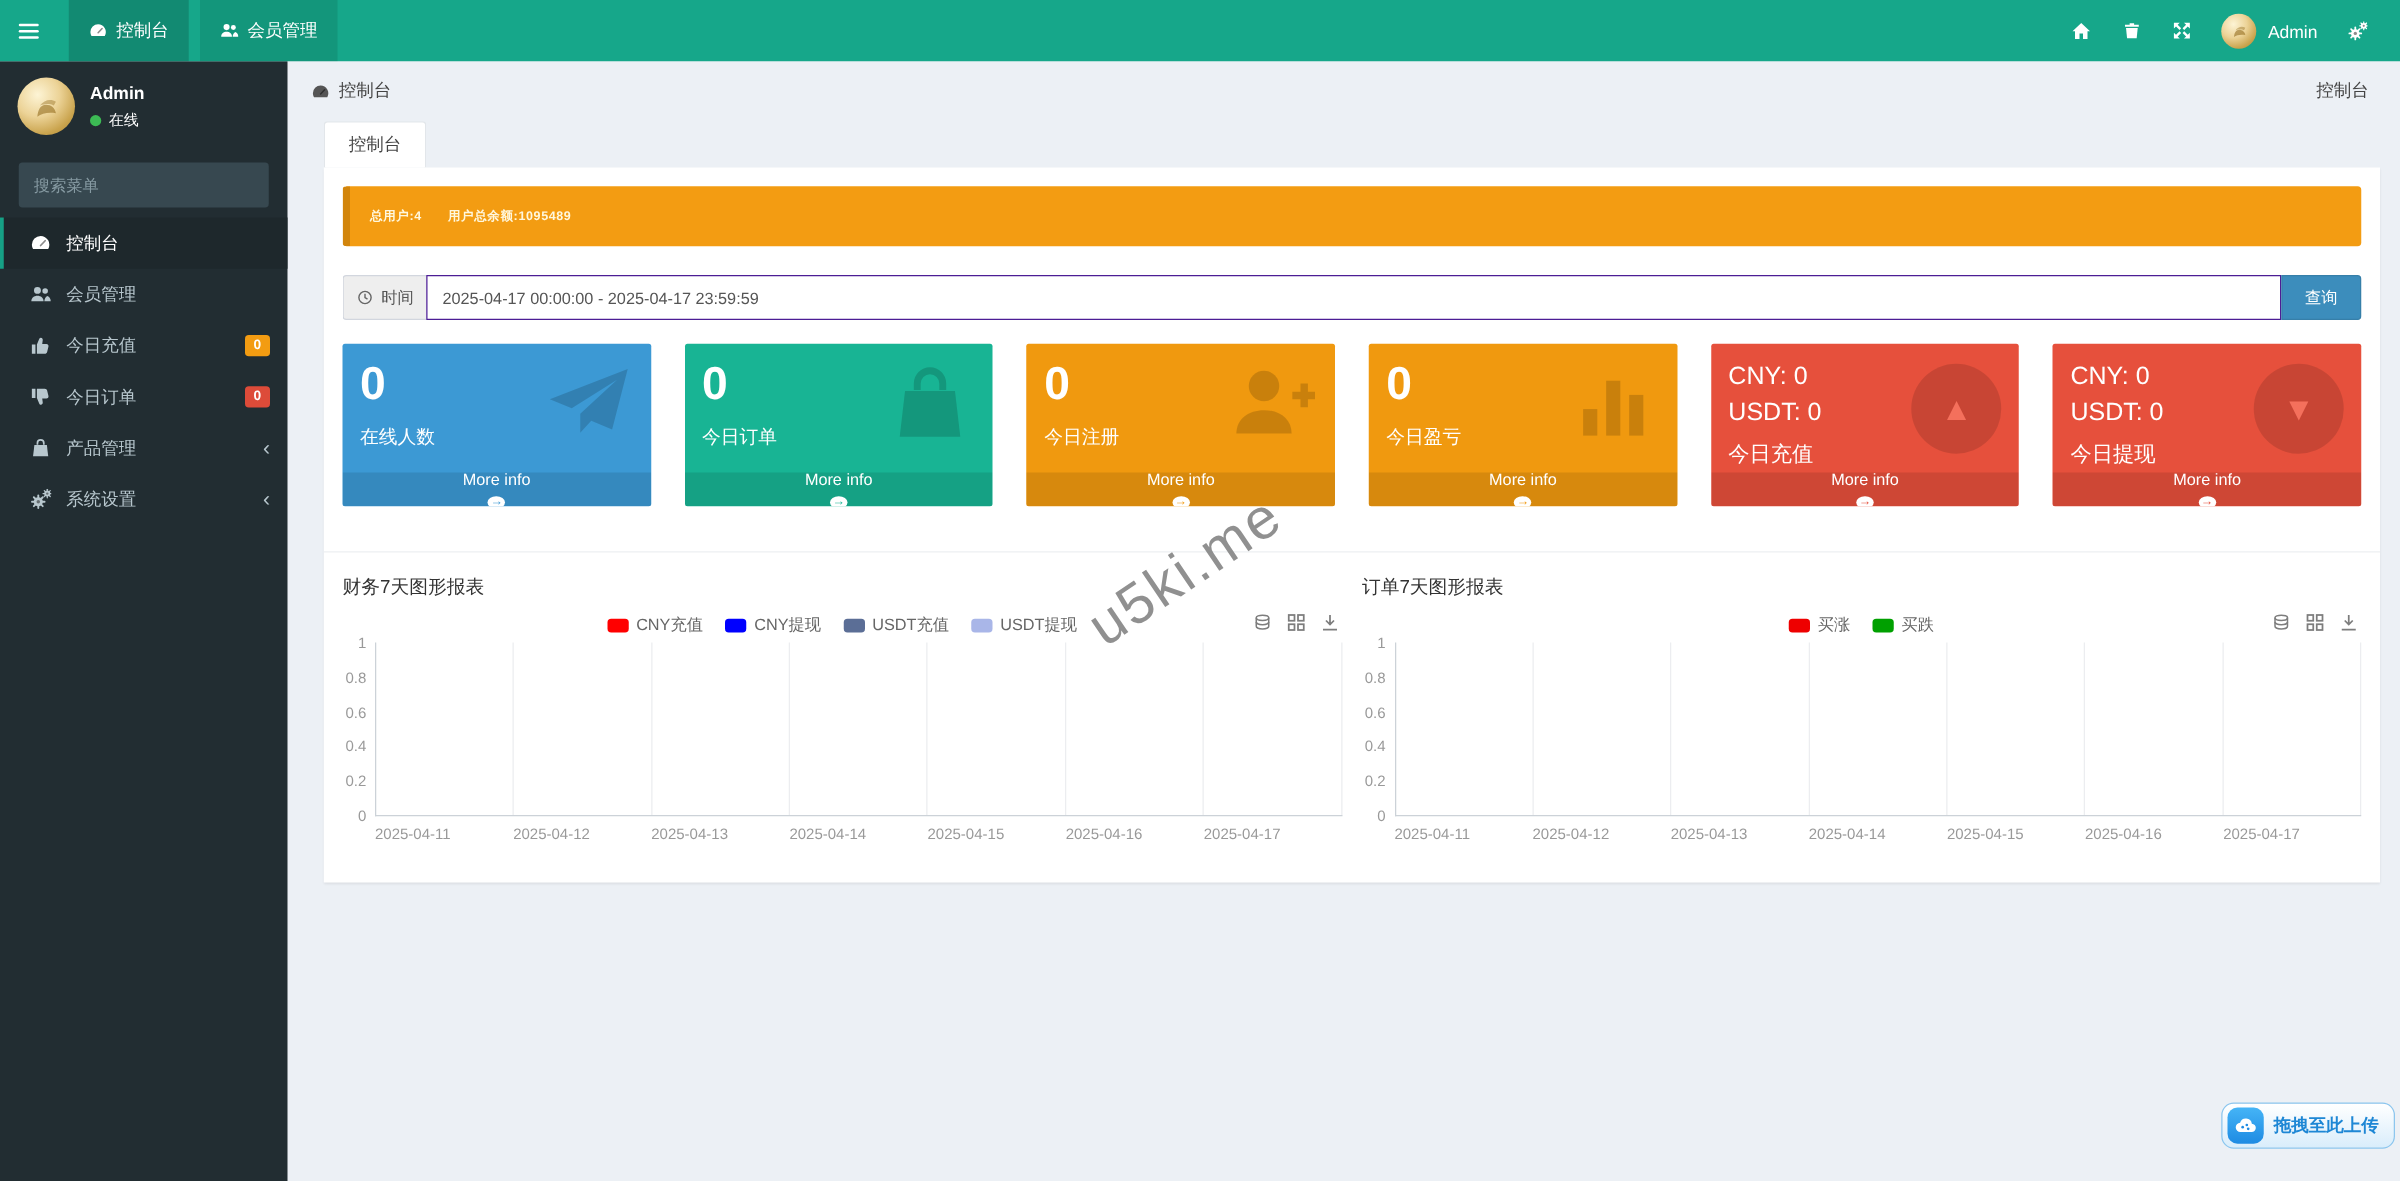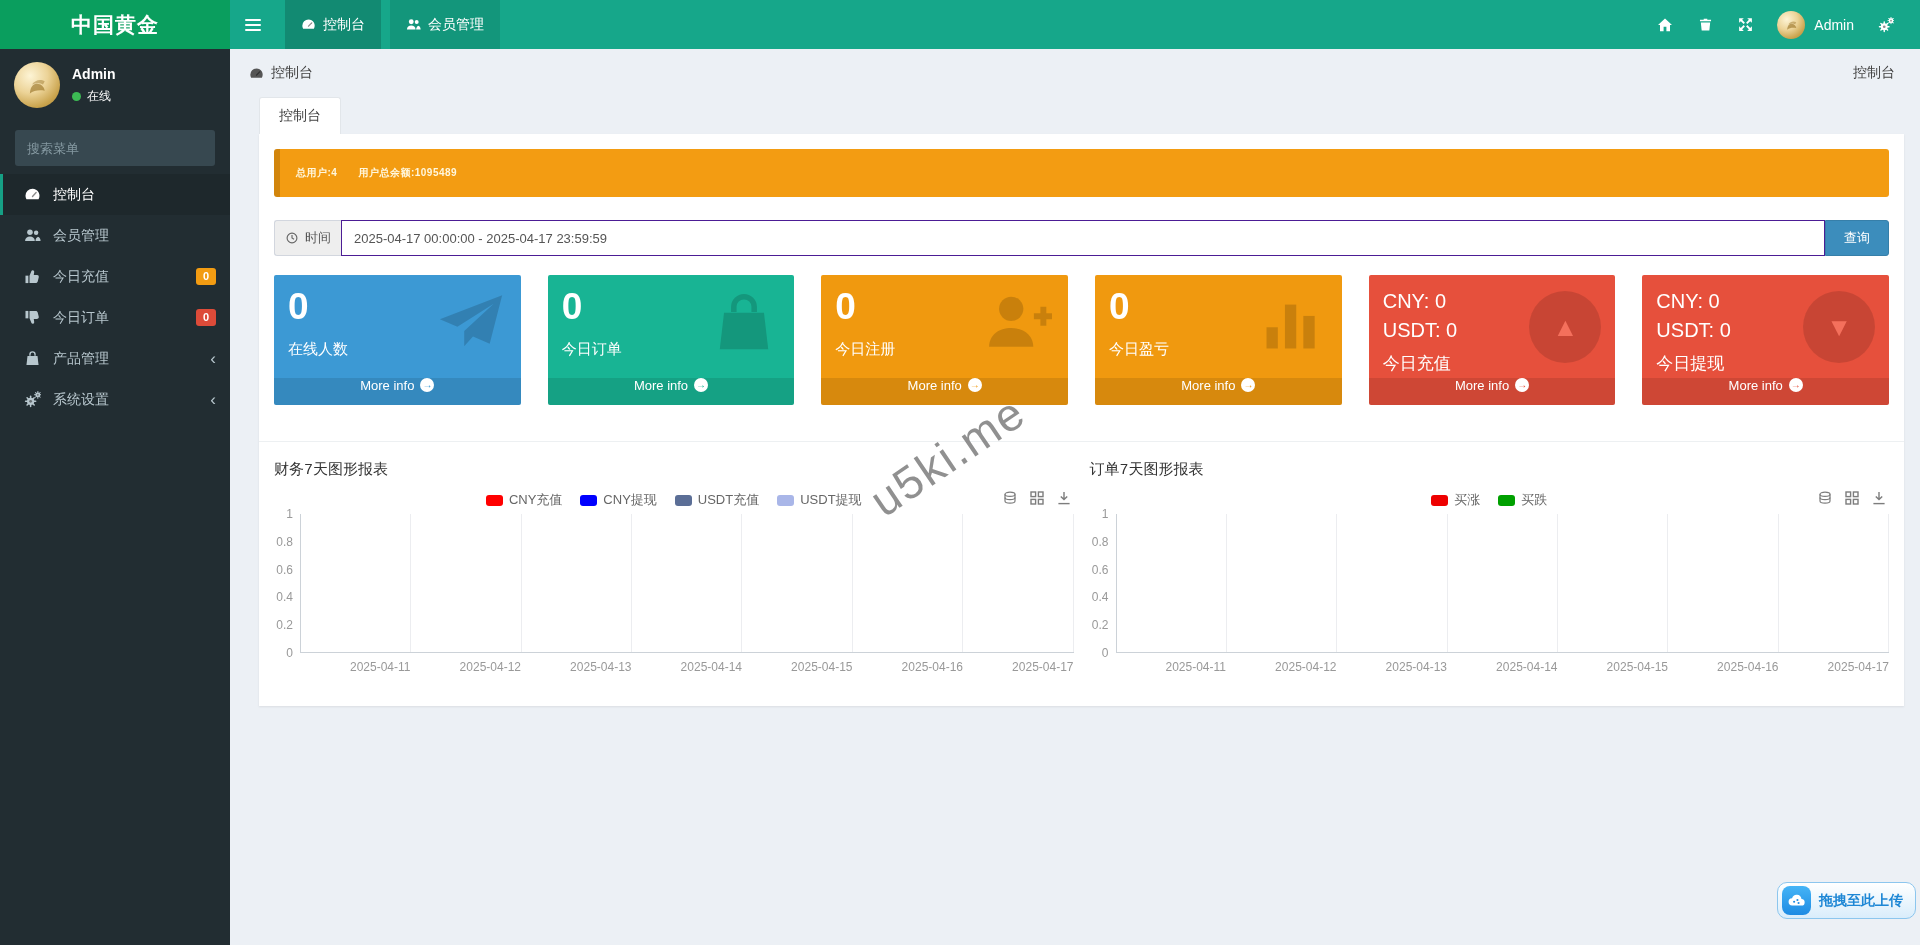--- a/index.html
+++ b/index.html
@@ -61,44 +61,44 @@
   .info-row { margin-top:19px; display:flex; gap:27px; }
   .info-box { flex:1; height:130px; border-radius:2px; position:relative; color:#fff; padding:12px 14px; overflow:hidden; }
   .ib-number { font-size:37px; font-weight:bold; line-height:1.1; }
   .ib-label { font-size:15px; margin-top:12px; }
   .ib-line { font-size:20px; line-height:1.45; }
   .ib-sub { font-size:17px; margin-top:7px; }
   .ib-icon { position:absolute; right:16px; top:14px; width:68px; height:68px; color:rgba(0,0,0,0.16); }
   .ib-icon svg { width:100%; height:100%; }
   .ib-circle { position:absolute; right:14px; top:16px; width:72px; height:72px; border-radius:50%; background:rgba(0,0,0,0.13); display:flex; align-items:center; justify-content:center; }
   .ib-caret { font-size:26px; color:#f4705c; line-height:1; }
-  .ib-footer { position:absolute; left:0; right:0; bottom:0; height:27px; background:rgba(0,0,0,0.10); display:flex; justify-content:center; gap:6px; color:#fff; font-size:13px; cursor:pointer; }
+  .ib-footer { position:absolute; left:0; right:0; bottom:0; height:27px; background:rgba(0,0,0,0.10); display:flex; align-items:center; justify-content:center; gap:6px; color:#fff; font-size:13px; cursor:pointer;flex-direction:column; }
   .mi-arrow { width:14px; height:14px; border-radius:50%; background:#fff; font-size:10px; font-weight:bold; display:flex; align-items:center; justify-content:center; line-height:1; }
 
   .divider { border:0; border-top:1px solid #edf0f2; margin:36px -15px 18px -15px; }
 
   .charts-row { display:flex; gap:16px; }
   .chart { flex:1; min-width:0; }
-  .chart-title { font-size:15px; color:#333;font-family:Liberation Mono, monospace; }
+  .chart-title { font-size:15px; color:#333; }
   .chart-head { position:relative; height:24px; margin-top:9px; }
   .legend { display:flex; justify-content:center; gap:18px; align-items:center; height:100%; }
   .legend-item { display:flex; align-items:center; gap:6px; cursor:pointer; }
   .legend-swatch { width:17px; height:11px; border-radius:3px; }
   .legend-label { font-size:13px; color:#666; }
   .toolbox { position:absolute; right:2px; top:2px; display:flex; gap:11px; color:#7d7d7d; }
   .toolbox svg { width:16px; height:16px; cursor:pointer; }
   .plot { position:relative; padding-left:26px; margin-top:2px; }
   .ylabels { position:absolute; left:0; top:0; bottom:0; width:22px; }
   .yt { position:absolute; right:3px; transform:translateY(-50%); font-size:12px; color:#999; }
   .yt:nth-child(1){top:0} .yt:nth-child(2){top:20%} .yt:nth-child(3){top:40%}
   .yt:nth-child(4){top:60%} .yt:nth-child(5){top:80%} .yt:nth-child(6){top:100%}
   .grid { height:139px; border-left:1px solid #ccd2d8; border-bottom:1px solid #ccd2d8; display:flex; }
   .grid i { flex:1; border-right:1px solid #ecedf0; }
   .xlabels { margin-left:26px; display:flex; margin-top:7px; }
-  .xlabels span { flex:1; text-align:right; font-size:12px; color:#999; }
+  .xlabels span { flex:1; text-align:left; font-size:12px; color:#999; }
 
   .watermark { position:absolute; left:875px; top:478px; transform:rotate(-34deg); transform-origin:left center; font-size:46px; color:rgba(125,125,125,0.85); letter-spacing:2px; z-index:40; pointer-events:none; white-space:nowrap; }
 
   .upload-pill { position:absolute; right:4px; bottom:26px; height:37px; display:flex; align-items:center; gap:8px; padding-right:12px; border:1px solid #8cc6ee; border-radius:10px; background:linear-gradient(180deg,#ffffff,#d9edfb); cursor:pointer; z-index:50; }
   .upload-icon { width:29px; height:29px; margin:3px 0 3px 4px; border-radius:8px; background:linear-gradient(180deg,#45b4f6,#1e8be3); display:flex; align-items:center; justify-content:center; }
   .upload-icon svg { width:19px; height:19px; }
   .upload-text { font-size:14px; font-weight:bold; color:#1e87d5; }
 </style>
 </head>
 <body>
@@ -207,21 +207,20 @@
         <circle cx="14.6" cy="15.2" r="1.35" fill="#1e8be3"></circle>
       </g>
     <g id="i-emblem">
         <path fill="rgba(140,100,20,0.55)" d="M4 13c2-1.6 5.2-2.2 8.6-1.6-.4-2.4-2.2-4-4.6-4C5.4 7.4 4.2 10 4 13z"></path>
         <path fill="rgba(140,100,20,0.4)" d="M5.2 7.8c1.8-2.6 5-3.4 7.4-1.8l-1 1.8c-1.8-1-4.2-.8-6.4 0z"></path>
       </g>
   </defs>
 </svg>
 
 <header class="navbar">
-  <div class="logo">中国黄金</div>
   <nav class="nav-left">
     <div class="hamburger">
         <i></i>
         <i></i>
         <i></i>
       </div>
     <div class="nav-tab active">
       <span class="mi-icon" style="width:15px;height:15px">
           <svg viewBox="0 0 16 16">
             <use href="#i-dash"></use>

